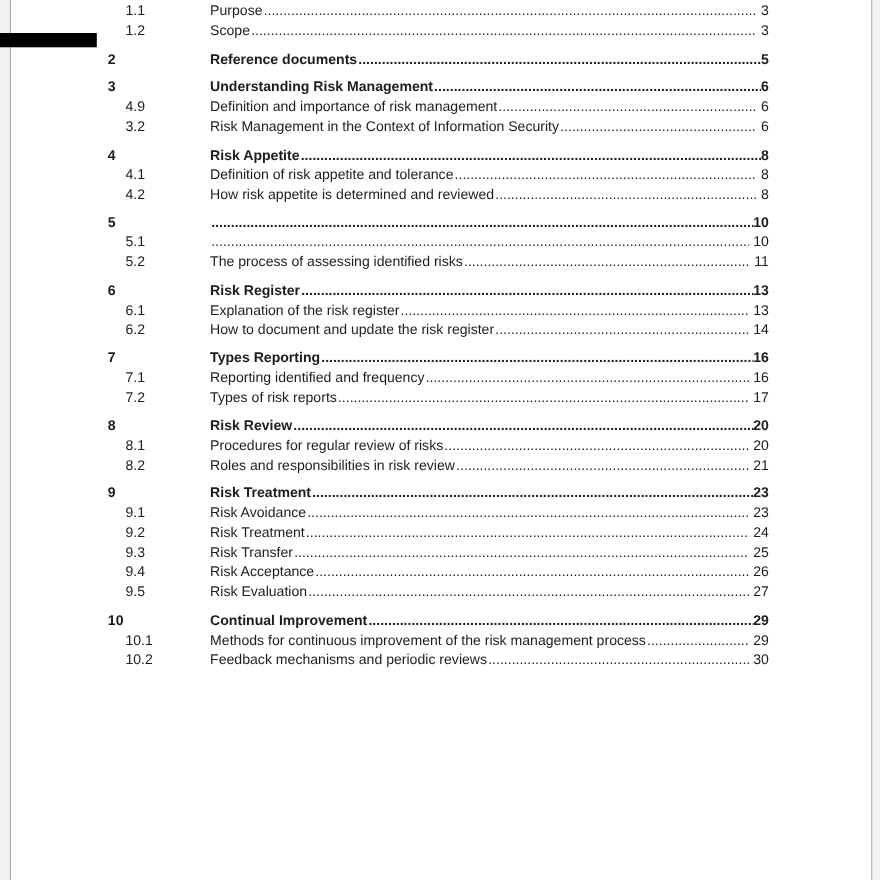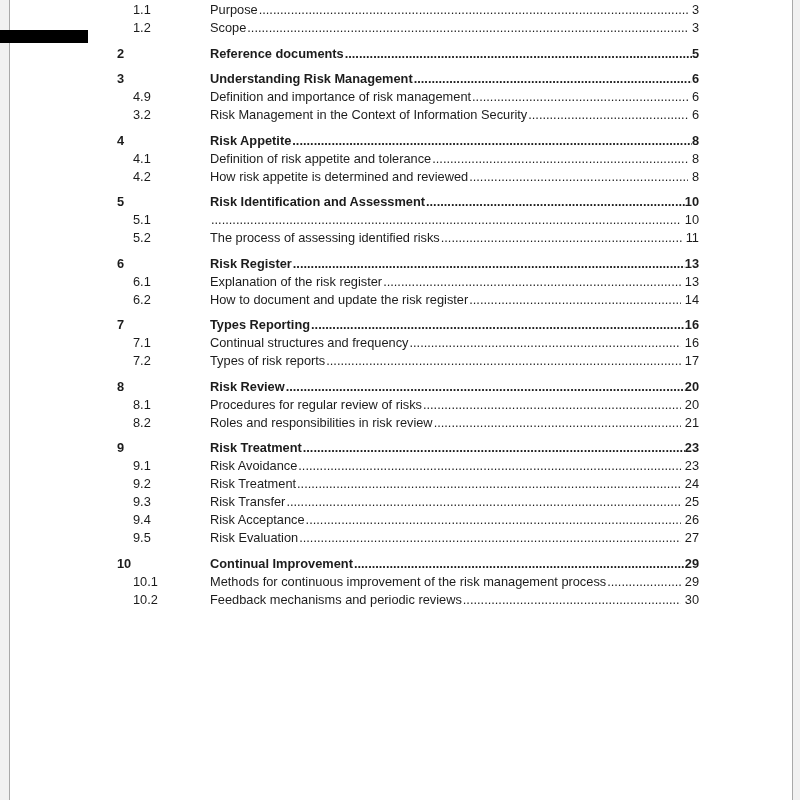--- a/index.html
+++ b/index.html
@@ -14,21 +14,20 @@
   .sheet {
     position: absolute;
     top: 0;
     left: 9px;
     width: 784px;
     height: 800px;
     box-sizing: border-box;
     background: var(--page-bg, #ffffff);
     border-left: 1px solid var(--edge, #a9a9a9);
     border-right: 1px solid var(--edge, #a9a9a9);
-    padding-left: 19px;
   }
   .black-bar {
     position: absolute;
     left: 0;
     top: 30px;
     width: 88px;
     height: 13px;
     background: var(--bar, #000000);
     z-index: 5;
   }
@@ -123,21 +122,20 @@
     <span class="pageno">8</span>
   </div>
         <div class="row level2">
     <span class="num">4.2</span>
     <span class="title">How risk appetite is determined and reviewed</span>
     <span class="leader">....................................................................................................................................................................................................................................................................</span>
     <span class="pageno">8</span>
   </div>
         <div class="row level1">
     <span class="num">5</span>
-    <span class="title">Risk Identification and Assessment</span>
     <span class="leader">....................................................................................................................................................................................................................................................................</span>
     <span class="pageno">10</span>
   </div>
         <div class="row level2">
     <span class="num">5.1</span>
     <span class="leader">....................................................................................................................................................................................................................................................................</span>
     <span class="pageno">10</span>
   </div>
         <div class="row level2">
     <span class="num">5.2</span>
@@ -164,21 +162,21 @@
     <span class="pageno">14</span>
   </div>
         <div class="row level1">
     <span class="num">7</span>
     <span class="title">Types Reporting</span>
     <span class="leader">....................................................................................................................................................................................................................................................................</span>
     <span class="pageno">16</span>
   </div>
         <div class="row level2">
     <span class="num">7.1</span>
-    <span class="title">Continual structures and frequency</span>
+    <span class="title">Reporting identified and frequency</span>
     <span class="leader">....................................................................................................................................................................................................................................................................</span>
     <span class="pageno">16</span>
   </div>
         <div class="row level2">
     <span class="num">7.2</span>
     <span class="title">Types of risk reports</span>
     <span class="leader">....................................................................................................................................................................................................................................................................</span>
     <span class="pageno">17</span>
   </div>
         <div class="row level1">

